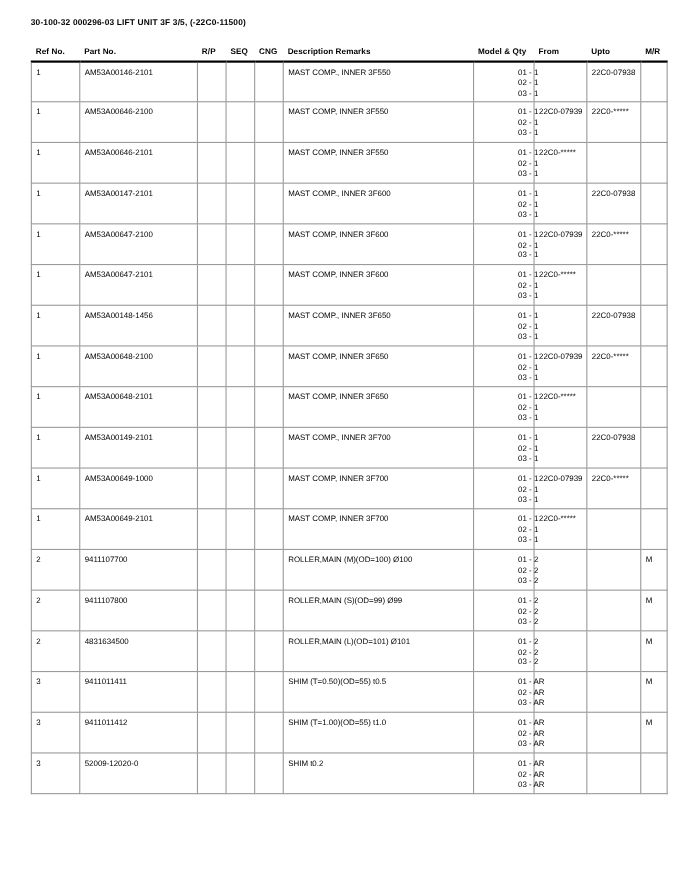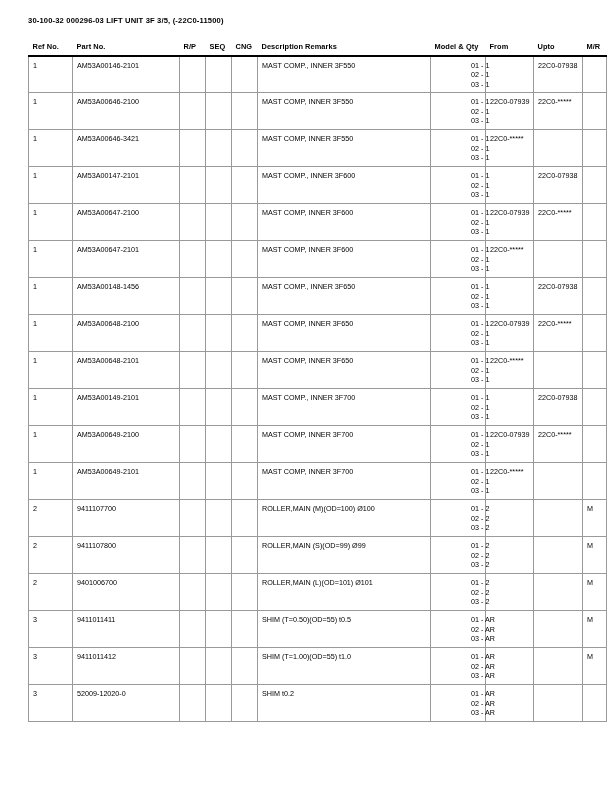--- a/index.html
+++ b/index.html
@@ -144,21 +144,21 @@
             <span class="qty-line">01 - 1</span>
             <span class="qty-line">02 - 1</span>
             <span class="qty-line">03 - 1</span>
           </td>
           <td class="nowrap">22C0-07939</td>
           <td class="nowrap">22C0-*****</td>
           <td></td>
         </tr>
         <tr>
           <td class="nowrap">1</td>
-          <td class="nowrap">AM53A00646-3421</td>
+          <td class="nowrap">AM53A00646-2101</td>
           <td></td>
           <td></td>
           <td></td>
           <td class="nowrap">MAST COMP, INNER 3F550</td>
           <td>
             <span class="qty-line">01 - 1</span>
             <span class="qty-line">02 - 1</span>
             <span class="qty-line">03 - 1</span>
           </td>
           <td class="nowrap">22C0-*****</td>
@@ -272,21 +272,21 @@
             <span class="qty-line">01 - 1</span>
             <span class="qty-line">02 - 1</span>
             <span class="qty-line">03 - 1</span>
           </td>
           <td></td>
           <td class="nowrap">22C0-07938</td>
           <td></td>
         </tr>
         <tr>
           <td class="nowrap">1</td>
-          <td class="nowrap">AM53A00649-2100</td>
+          <td class="nowrap">AM53A00649-1000</td>
           <td></td>
           <td></td>
           <td></td>
           <td class="nowrap">MAST COMP, INNER 3F700</td>
           <td>
             <span class="qty-line">01 - 1</span>
             <span class="qty-line">02 - 1</span>
             <span class="qty-line">03 - 1</span>
           </td>
           <td class="nowrap">22C0-07939</td>
@@ -336,21 +336,21 @@
             <span class="qty-line">01 - 2</span>
             <span class="qty-line">02 - 2</span>
             <span class="qty-line">03 - 2</span>
           </td>
           <td></td>
           <td></td>
           <td class="nowrap mr-cell">M</td>
         </tr>
         <tr>
           <td class="nowrap">2</td>
-          <td class="nowrap">9401006700</td>
+          <td class="nowrap">4831634500</td>
           <td></td>
           <td></td>
           <td></td>
           <td class="nowrap">ROLLER,MAIN (L)(OD=101) Ø101</td>
           <td>
             <span class="qty-line">01 - 2</span>
             <span class="qty-line">02 - 2</span>
             <span class="qty-line">03 - 2</span>
           </td>
           <td></td>

